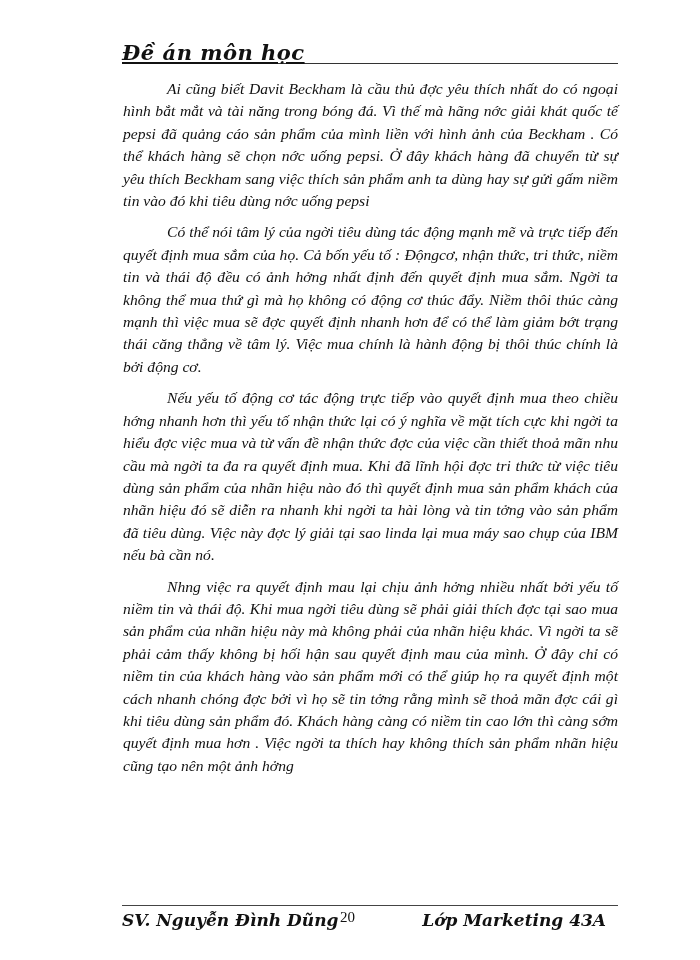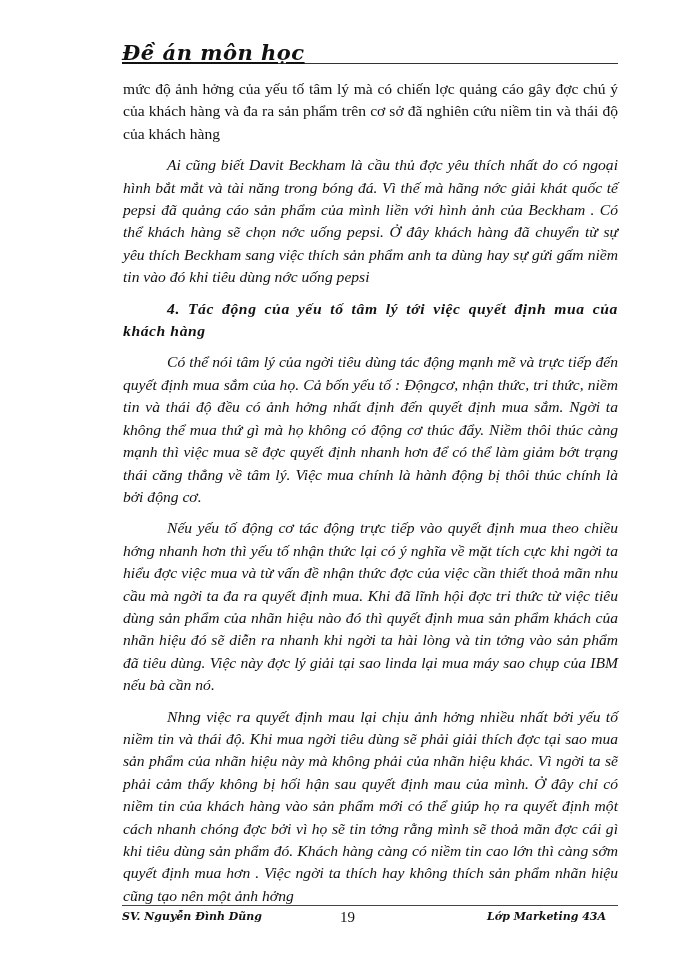--- a/index.html
+++ b/index.html
@@ -46,43 +46,41 @@
     .footer {
       position: absolute;
       left: 122px; top: 905px; width: 496px;
       border-top: 1px solid #444;
       height: 28px;
     }
     .footer-left, .footer-right {
       position: absolute; top: 4px;
       font-family: "DejaVu Serif", serif;
       font-style: italic; font-weight: bold;
-      font-size: 11px;
+      font-size: 17px;
       text-align: right;
     }
     .footer-left { left: 0; }
     .footer-right { right: 12px; }
     .footer-page {
       position: absolute; top: 3px; left: 218px;
       font-size: 15px;
     }
   </style>
 </head>
 <body>
 
 <div class="header">
   <span class="header-title">Đề án môn học</span>
 </div>
 
 <div class="body-text">
-  <p>mức độ ảnh hởng  của yếu tố tâm lý mà có chiến lợc  quảng cáo gây đợc chú ý của khách hàng và đa  ra sản phẩm trên cơ sở đã nghiên cứu niềm tin và thái độ của khách hàng</p>
   <p class="indent">Ai cũng biết Davit Beckham là cầu thủ đợc  yêu thích nhất do có ngoại hình bắt mắt và tài năng trong bóng đá. Vì thế mà hãng nớc  giải khát quốc tế pepsi đã quảng cáo sản phẩm của mình liền với hình ảnh  của Beckham . Có thể khách hàng sẽ chọn nớc  uống pepsi. Ở đây khách hàng đã chuyển từ sự yêu thích Beckham sang  việc thích sản phẩm anh ta dùng hay sự gửi gấm niềm tin vào đó khi tiêu dùng nớc  uống pepsi</p>
-  <p class="heading">4. Tác động của yếu tố tâm lý tới việc quyết định mua của khách hàng</p>
   <p class="indent">Có thể nói tâm lý của ngời  tiêu dùng tác động mạnh mẽ và trực tiếp đến quyết định mua sắm của họ. Cả bốn yếu tố : Độngcơ, nhận thức, tri thức, niềm tin và thái độ đều có ảnh hởng  nhất định đến quyết định mua sắm. Ngời  ta không thể mua thứ gì mà họ không có động cơ thúc đẩy. Niềm thôi thúc càng mạnh thì việc mua sẽ đợc  quyết định nhanh hơn để có thể làm giảm bớt trạng thái căng thẳng về tâm lý. Việc mua chính là hành động bị thôi thúc chính là bởi động cơ.</p>
   <p class="indent">Nếu yếu tố động cơ tác động trực tiếp vào quyết định mua theo chiều hớng  nhanh hơn thì yếu tố nhận thức lại có ý nghĩa về mặt tích cực khi ngời  ta hiểu đợc  việc mua và từ vấn đề nhận thức đợc  của việc cần thiết thoả mãn nhu cầu mà ngời  ta đa  ra quyết định mua. Khi đã lĩnh hội đợc  tri thức từ việc tiêu dùng sản phẩm của nhãn hiệu nào đó thì quyết định mua sản phẩm khách của nhãn hiệu đó sẽ diễn ra nhanh khi ngời  ta hài lòng và tin tởng  vào sản phẩm đã tiêu dùng. Việc này đợc  lý giải tại sao linda lại mua máy sao chụp của IBM nếu bà cần nó.</p>
   <p class="indent">Nhng  việc ra quyết định mau lại chịu ảnh hởng  nhiều nhất bởi yếu tố niềm tin và thái độ. Khi mua ngời  tiêu dùng sẽ phải giải thích đợc tại sao mua sản phẩm của nhãn hiệu này mà không phải của nhãn hiệu khác. Vì ngời  ta sẽ phải cảm thấy không bị hối hận sau quyết định mau của mình. Ở đây chỉ có niềm tin của khách hàng vào sản phẩm mới có thể giúp họ ra quyết định một cách nhanh chóng đợc  bởi vì họ sẽ tin tởng rằng mình sẽ thoả mãn đợc  cái gì khi tiêu dùng sản phẩm đó. Khách hàng càng có niềm tin cao lớn thì càng sớm quyết định mua hơn . Việc ngời  ta thích hay không thích sản phẩm nhãn hiệu cũng tạo nên một ảnh hởng</p>
 </div>
 
 <div class="footer">
   <span class="footer-left">SV. Nguyễn Đình Dũng</span>
-  <span class="footer-page">19</span>
+  <span class="footer-page">20</span>
   <span class="footer-right">Lớp Marketing 43A</span>
 </div>
 
 </body></html>

